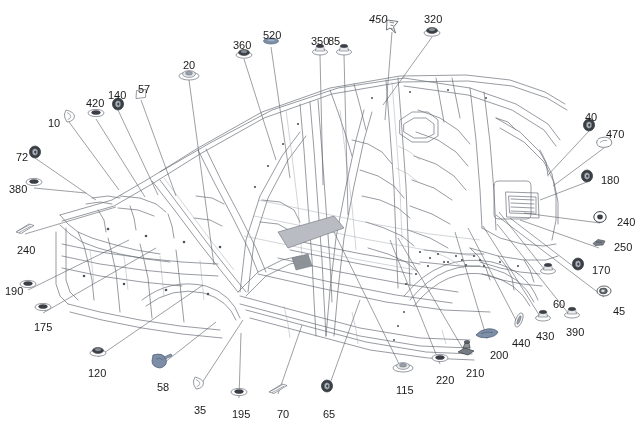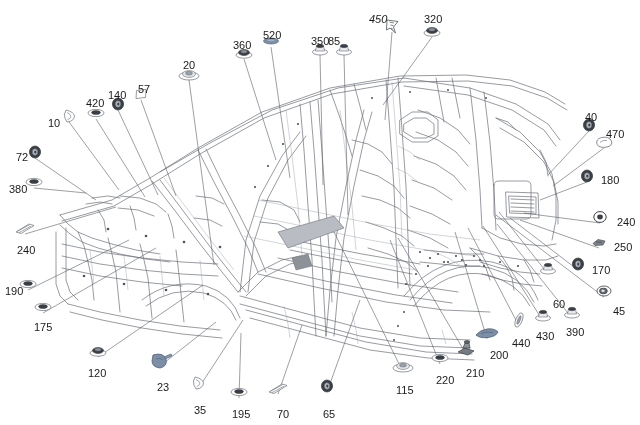--- a/index.html
+++ b/index.html
@@ -436,20 +436,20 @@
       <div class="callout" style="left: 613px; top: 306px;">45</div>
       <div class="callout" style="left: 34px; top: 322px;">175</div>
       <div class="callout" style="left: 566px; top: 327px;">390</div>
       <div class="callout" style="left: 536px; top: 331px;">430</div>
       <div class="callout" style="left: 512px; top: 338px;">440</div>
       <div class="callout" style="left: 490px; top: 350px;">200</div>
       <div class="callout" style="left: 88px; top: 368px;">120</div>
       <div class="callout" style="left: 466px; top: 368px;">210</div>
       <div class="callout" style="left: 436px; top: 375px;">220</div>
       <div class="callout" style="left: 396px; top: 385px;">115</div>
-      <div class="callout" style="left: 157px; top: 382px;">23</div>
+      <div class="callout" style="left: 157px; top: 382px;">58</div>
       <div class="callout" style="left: 194px; top: 405px;">35</div>
       <div class="callout" style="left: 232px; top: 409px;">195</div>
       <div class="callout" style="left: 277px; top: 409px;">70</div>
       <div class="callout" style="left: 323px; top: 409px;">65</div>
     </div>
 
 </div>
 
 </body></html>

